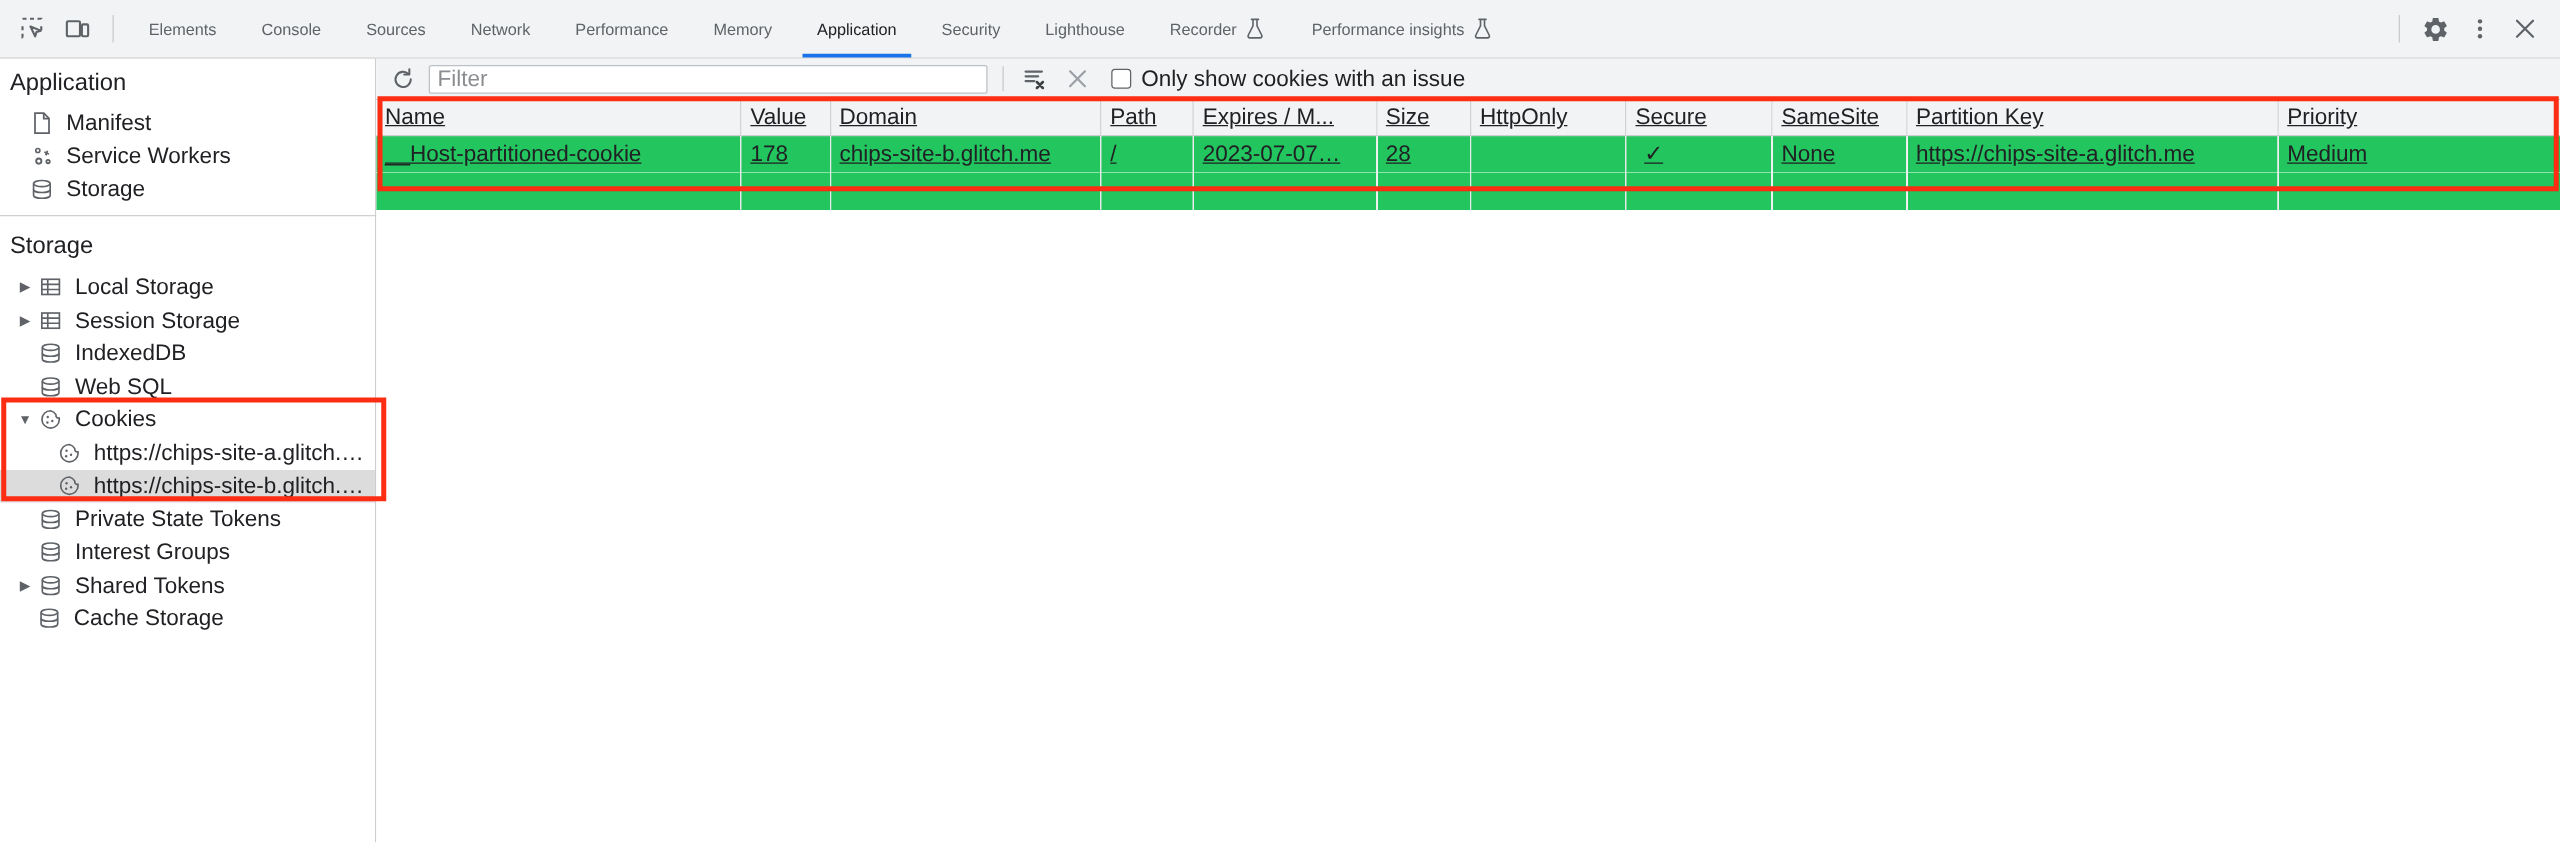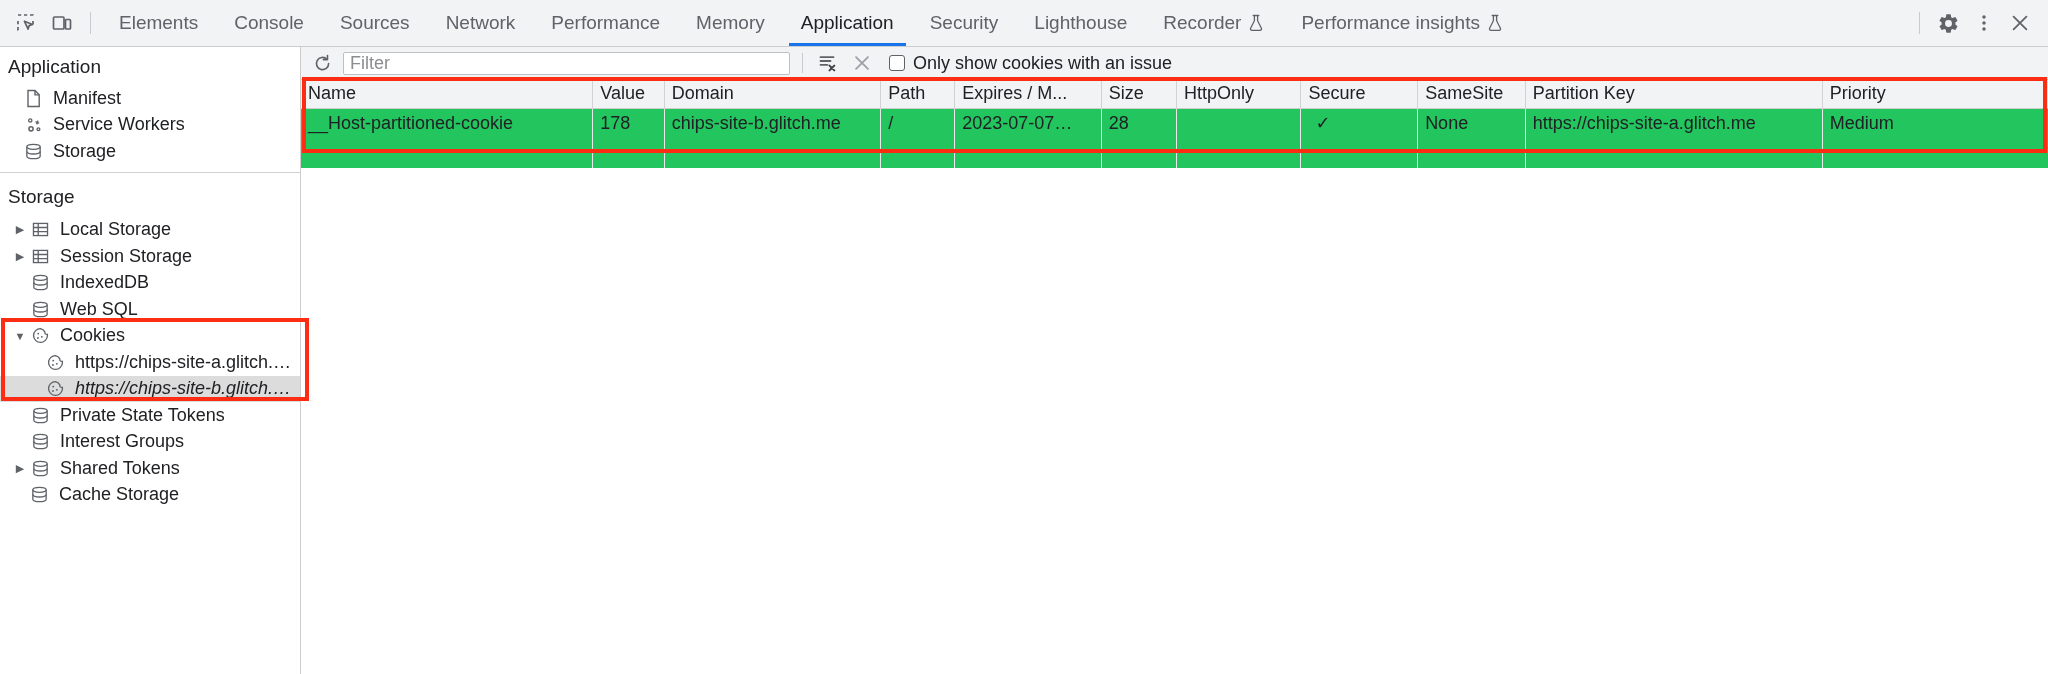--- a/index.html
+++ b/index.html
@@ -28,21 +28,21 @@
   }
   .tb-sep {
     width: 1px; height: 22px; background: #c8cacd;
     margin: 0 10px; flex: 0 0 auto;
   }
   .tabs { display: flex; align-items: center; height: 100%; }
   .tab {
     height: 100%;
     display: flex; align-items: center; gap: 7px;
     padding: 0 18px;
-    font-size: 19px; color: #5f6368;
+    font-size: 13px; color: #5f6368;
     white-space: nowrap;
     position: relative;
   }
   .tab.active { color: #202124; }
   .tab.active::after {
     content: ""; position: absolute; left: 6px; right: 6px; bottom: 0;
     height: 3px; background: #1a73e8;
   }
   .tab .flask { display: inline-flex; align-items: center; }
   .tb-right {
@@ -66,21 +66,21 @@
     font-size: 19px; color: #202124;
   }
   .section-divider { height: 1px; background: #d0d0d0; margin: 7px 0 0 0; }
   .tree-row {
     display: flex; align-items: center;
     height: 26.5px;
     padding-right: 6px;
     white-space: nowrap;
     font-size: 18px; color: #202124;
   }
-  .tree-row.selected { background: #dcdcdc; font-style: italic; }
+  .tree-row.selected { background: #dcdcdc; }
   .twisty {
     width: 18px; min-width: 18px; display: flex; align-items: center; justify-content: center;
     color: #5f6368; font-size: 11px;
   }
   .twisty.open { transform: none; }
   .tree-ico { width: 22px; min-width: 22px; display: flex; align-items: center; justify-content: center; margin-right: 9px; }
   .tree-label { overflow: hidden; text-overflow: ellipsis; }
 
   
   .main { flex: 1; display: flex; flex-direction: column; min-width: 0; background: #fff; position: relative; }
@@ -101,21 +101,21 @@
   .filter-input::placeholder { color: #8b8d91; }
   .fb-sep { width: 1px; height: 20px; background: #c8cacd; margin: 0 4px; }
   .fb-icon { width: 26px; height: 26px; display: flex; align-items: center; justify-content: center; border-radius: 3px; }
   .checkbox-wrap { display: flex; align-items: center; gap: 8px; margin-left: 6px; font-size: 18px; color: #202124; white-space: nowrap; }
   .cb {
     width: 16px; height: 16px; border: 1px solid #5f6368; border-radius: 3px; background: #fff;
     appearance: none; -webkit-appearance: none; margin: 0;
   }
 
   
-  .table-area { flex: 1; position: relative; overflow: hidden; }
+  .table-area { flex: 1; position: relative; overflow: hidden; text-decoration: underline; }
   table.cookie-table {
     border-collapse: collapse;
     table-layout: fixed;
     width: 1747px;
     font-size: 18px;
   }
   table.cookie-table th {
     background: #f1f3f4;
     font-weight: normal;
     text-align: left;

